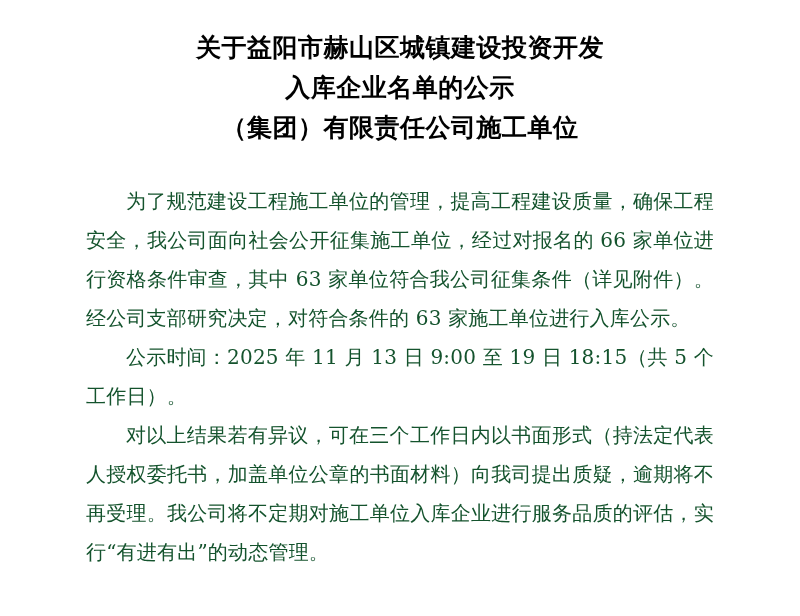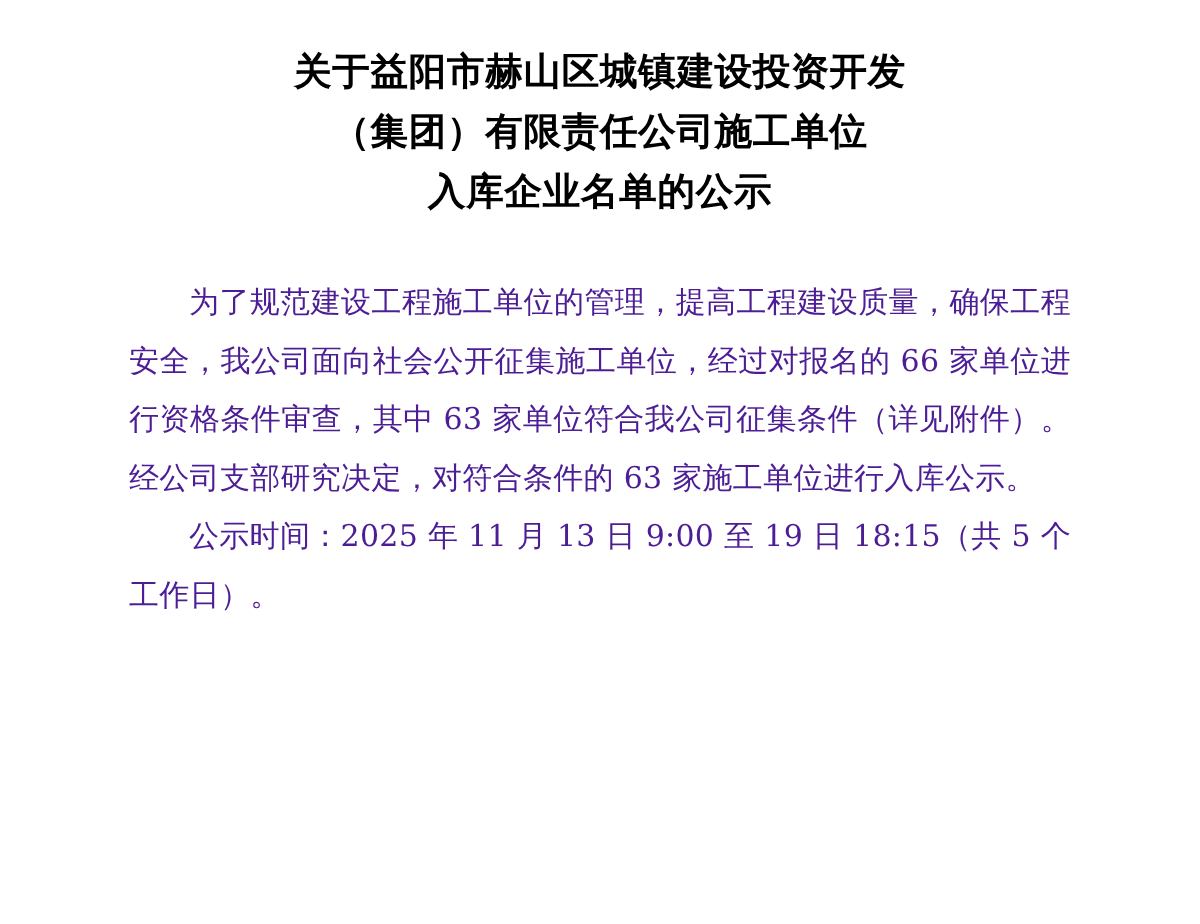--- a/index.html
+++ b/index.html
@@ -33,40 +33,41 @@
   .doc-title .title-line {
     display: block;
     white-space: nowrap;
   }
   .body-text {
     margin-top: 34px;
     font-size: 20px;
     line-height: 39px;
     text-align: justify;
     text-justify: inter-ideograph;
-    color: #4c1d95;
+    color: #14532d;
     letter-spacing: 0.2px;
   }
   .para {
     margin: 0;
     text-indent: 2em;
   }
   .para + .para {
     margin-top: 0px;
   }
 </style>
 </head>
 <body>
 
 <div class="page">
 
   <div class="doc-title">
     <span class="title-line">关于益阳市赫山区城镇建设投资开发</span>
+    <span class="title-line">入库企业名单的公示</span>
     <span class="title-line">（集团）有限责任公司施工单位</span>
-    <span class="title-line">入库企业名单的公示</span>
   </div>
 
   <div class="body-text">
     <p class="para">为了规范建设工程施工单位的管理，提高工程建设质量，确保工程安全，我公司面向社会公开征集施工单位，经过对报名的 66 家单位进行资格条件审查，其中 63 家单位符合我公司征集条件（详见附件）。经公司支部研究决定，对符合条件的 63 家施工单位进行入库公示。</p>
     <p class="para">公示时间：2025 年 11 月 13 日 9:00 至 19 日 18:15（共 5 个工作日）。</p>
+    <p class="para">对以上结果若有异议，可在三个工作日内以书面形式（持法定代表人授权委托书，加盖单位公章的书面材料）向我司提出质疑，逾期将不再受理。我公司将不定期对施工单位入库企业进行服务品质的评估，实行“有进有出”的动态管理。</p>
   </div>
 
 </div>
 
 </body></html>

